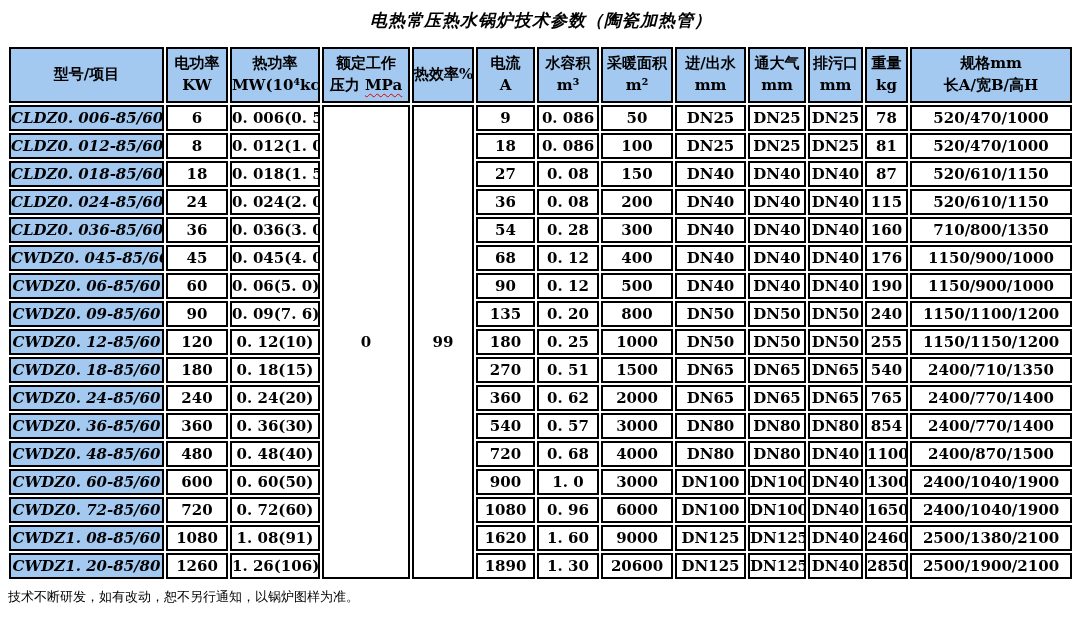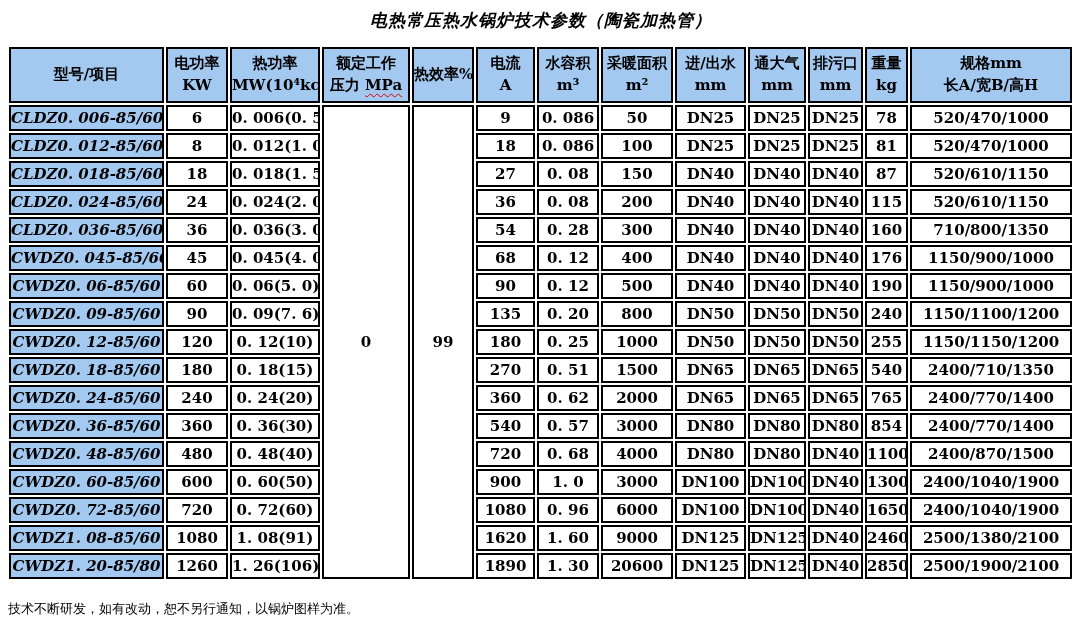--- a/index.html
+++ b/index.html
@@ -56,21 +56,21 @@
   td.model{background:var(--blue);font-style:italic;}
   td.merged{background:#fff;}
   .hline{display:block;}
   .wavy{
     text-decoration:underline wavy var(--wavy);
     text-decoration-skip-ink:none;
     text-underline-offset:3px;
     text-decoration-thickness:1px;
   }
   .footnote{
-    margin:19px 0 0 8px;
+    margin:7px 0 0 8px;
     font-size:13px;
     font-weight:normal;
     font-family:"DejaVu Serif", serif;
   }
 </style>
 </head>
 <body>
 
 <div class="title">电热常压热水锅炉技术参数（陶瓷加热管）</div>
 

